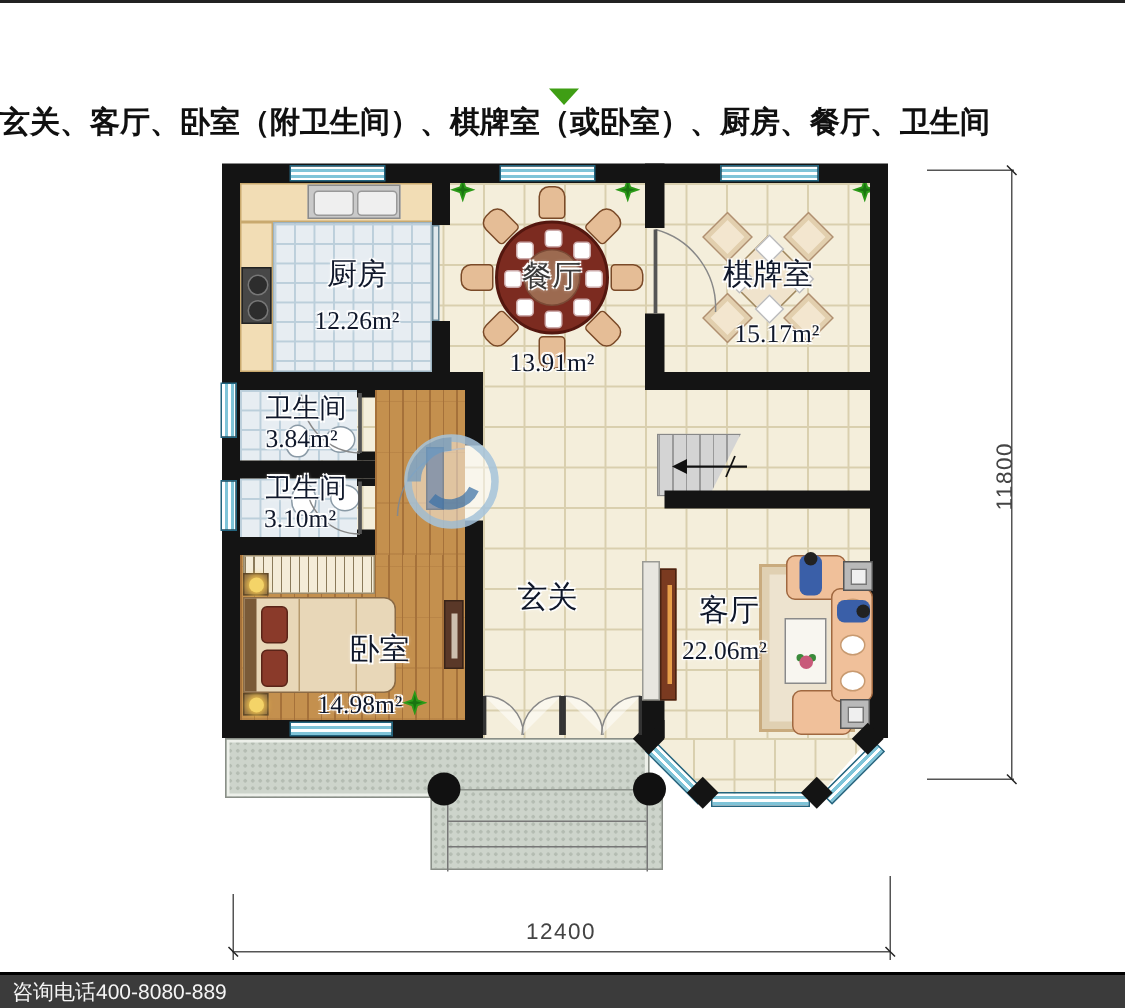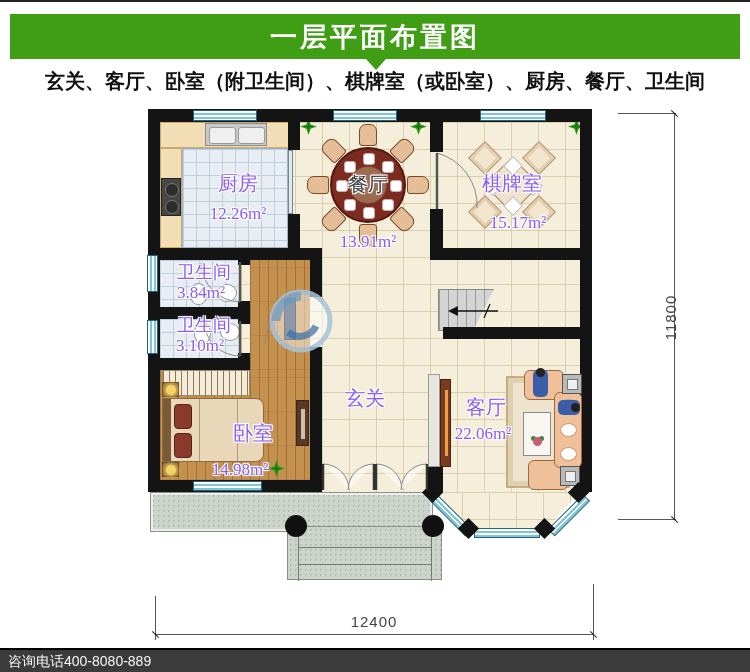--- a/index.html
+++ b/index.html
@@ -5,41 +5,41 @@
   html,body{margin:0;padding:0;background:#fff;}
   .canvas{position:relative;width:750px;height:672px;background:#fff;overflow:hidden;
           font-family:"Liberation Sans",sans-serif;border-top:2px solid #222;box-sizing:border-box;}
   .abs{position:absolute;}
   
   .hbar{position:absolute;left:10px;top:12px;width:730px;height:45px;background:#3f9e14;
         display:flex;align-items:center;justify-content:center;}
   .htitle{color:#fff;font-size:27px;font-weight:bold;letter-spacing:3px;}
   .htri{position:absolute;left:366px;top:57px;width:0;height:0;border-left:10px solid transparent;
         border-right:10px solid transparent;border-top:11px solid #3f9e14;}
-  .subtitle{position:absolute;left:0;top:66px;width:750px;text-align:center;font-size:20px;
+  .subtitle{position:absolute;left:0;top:66px;width:750px;font-size:20px;
         font-weight:bold;color:#101010;font-family:Liberation Serif, serif;}
   
   .tile-cream{background-color:#f4eedb;background-image:
       linear-gradient(#d9cfae 1px,transparent 1px),linear-gradient(90deg,#d9cfae 1px,transparent 1px);
       background-size:27px 27px;}
   .tile-blue{background-color:#e7edf2;background-image:
       linear-gradient(#bccfdb 1px,transparent 1px),linear-gradient(90deg,#bccfdb 1px,transparent 1px);
       background-size:13px 13px;}
   .wood{background-color:#c4904e;background-image:
       repeating-linear-gradient(90deg,#a5713a 0,#a5713a 1px,transparent 1px,transparent 9px),
       repeating-linear-gradient(0deg,rgba(165,113,58,.35) 0,rgba(165,113,58,.35) 1px,transparent 1px,transparent 34px);}
   .counter{background:#f2ddb5;border:1px solid #c9a96e;box-sizing:border-box;}
   .wall{position:absolute;background:#141414;}
   .win-h{position:absolute;background:repeating-linear-gradient(180deg,#ffffff 0,#ffffff 2px,#7fc4d8 2px,#7fc4d8 4px);
          border:1px solid #23647e;box-sizing:border-box;}
   .win-v{position:absolute;background:repeating-linear-gradient(90deg,#ffffff 0,#ffffff 2px,#7fc4d8 2px,#7fc4d8 4px);
          border:1px solid #23647e;box-sizing:border-box;}
   .corner-blk{position:absolute;width:15px;height:15px;background:#141414;transform:rotate(45deg);}
   
-  .rname,.rarea{position:absolute;transform:translate(-50%,-50%);white-space:nowrap;color:#8b5cf6;
+  .rname,.rarea{position:absolute;transform:translate(-50%,-50%);white-space:nowrap;color:#0f172a;
       text-shadow:1px 1px 0 #fff,-1px -1px 0 #fff,1px -1px 0 #fff,-1px 1px 0 #fff,0 0 3px #fff;z-index:40;}
   .rname{font-size:20px;font-family:"Liberation Serif",serif;}
   .rarea{font-size:17px;font-family:Liberation Serif, serif;}
   
   .sofa{position:absolute;background:#f0c09a;border:1px solid #a06840;box-sizing:border-box;border-radius:6px;}
   .pillow{position:absolute;background:#fff;border:1px solid #c89a70;border-radius:50%;}
   .sidetable{position:absolute;width:20px;height:20px;background:#b9b9b9;border:1px solid #555;box-sizing:border-box;}
   .sidetable:after{content:"";position:absolute;left:4px;top:4px;width:9px;height:9px;background:#efefef;border:1px solid #777;}
   .person{position:absolute;background:#3a5fa8;border-radius:5px;}
   .head{position:absolute;width:9px;height:9px;border-radius:50%;background:#222;}
@@ -62,23 +62,20 @@
   .plate{position:absolute;width:10px;height:10px;background:#fff;border:1px solid #caa;border-radius:3px;}
   .chess-chair{position:absolute;width:24px;height:24px;background:#f3e6cf;border:1px solid #b09070;
            transform:rotate(45deg);box-sizing:border-box;box-shadow:inset 0 0 0 3px #e2cfae;}
   .napkin{position:absolute;width:12px;height:12px;background:#fff;border:1px solid #bbb;transform:rotate(45deg);}
 </style>
 </head>
 <body>
 
 <div class="canvas">
 
-  <div class="hbar">
-    <span class="htitle">一层平面布置图</span>
-  </div>
   <div class="htri"></div>
   <div class="subtitle">玄关、客厅、卧室（附卫生间）、棋牌室（或卧室）、厨房、餐厅、卫生间</div>
 
   <div class="abs" style="left:0;top:0;width:750px;height:672px;">
 
     <div class="abs tile-cream" style="left:160px;top:120px;width:420px;height:370px;"></div>
     <div class="abs tile-cream" style="left:435px;top:490px;width:145px;height:42px;clip-path:polygon(0 0,100% 0,74.5% 100%,25.5% 100%);"></div>
     <div class="abs counter" style="left:160px;top:120px;width:132px;height:26px;"></div>
     <div class="abs counter" style="left:160px;top:146px;width:22px;height:100px;"></div>
     <div class="abs tile-blue" style="left:182px;top:146px;width:106px;height:100px;border:1px solid #9db4c2;box-sizing:border-box;"></div>

